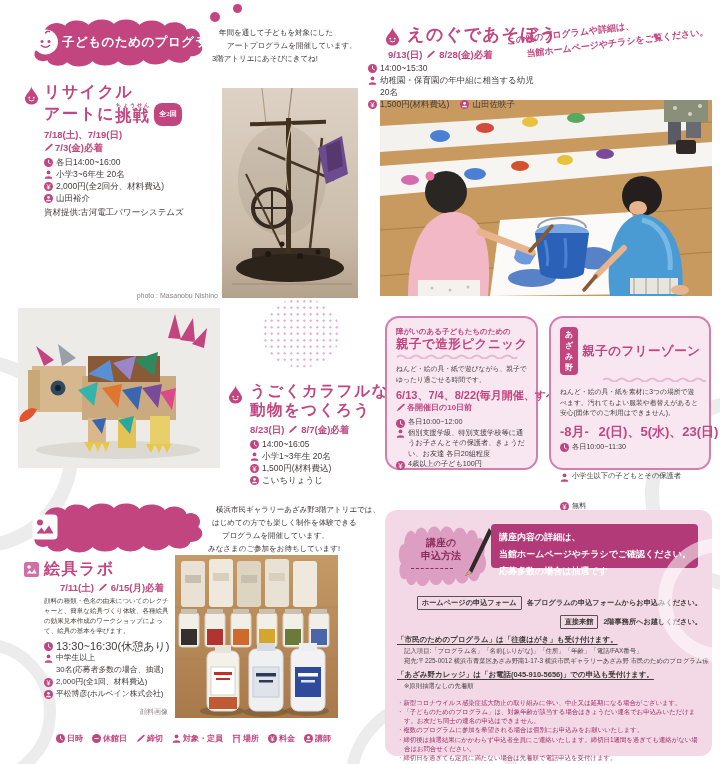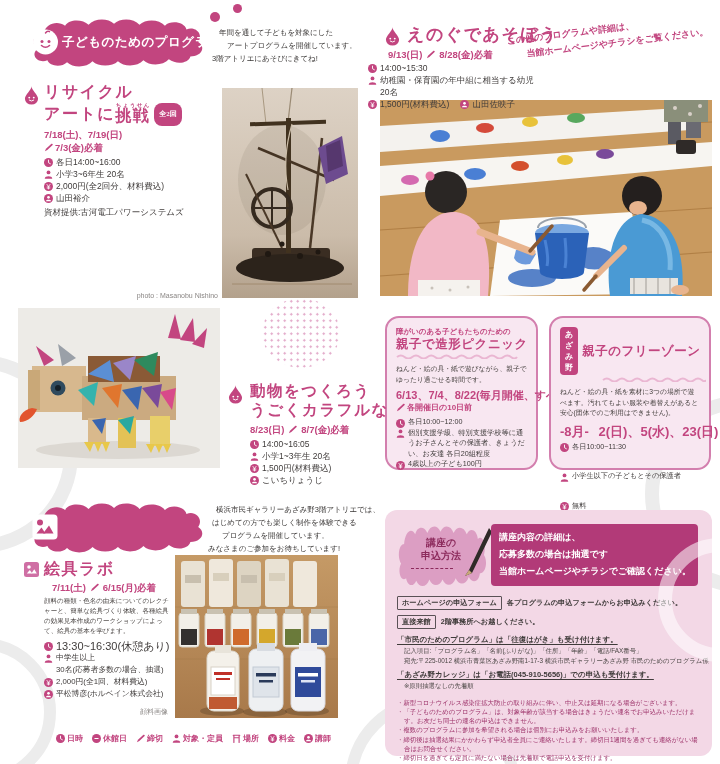--- a/index.html
+++ b/index.html
@@ -66,24 +66,24 @@
 
   
   .appbox{position:absolute;left:385px;top:510px;width:327px;height:246px;background:#f3d8e6;
     border-radius:12px;z-index:1;box-sizing:border-box;}
   .appblob{position:absolute;left:8px;top:12px;width:96px;height:66px;}
   .appblob svg.blob{position:absolute;left:0;top:0;width:100%;height:100%;}
   .appblob .t{position:absolute;width:100%;text-align:center;color:#8c2a5c;font-weight:bold;font-size:10px;line-height:13px;}
   .appblob .t1{top:14px;}
   .appblob .t2{top:27px;}
   .appblob .dash{position:absolute;left:18px;top:46px;width:42px;border-bottom:1.5px dashed #8c2a5c;}
-  .darkbox{position:absolute;left:106px;top:14px;width:207px;height:62px;background:var(--pinkdark);
+  .darkbox{position:absolute;left:106px;top:14px;width:207px;height:44px;background:var(--pinkdark);
     border-radius:4px;color:#fff;font-weight:bold;font-size:9px;line-height:17px;padding:5px 8px;box-sizing:border-box;white-space:nowrap;}
   .appcontent{position:absolute;left:12px;top:86px;width:305px;}
-  .lblrow{display:flex;align-items:center;gap:5px;font-size:7.2px;line-height:10px;margin-bottom:5px;white-space:nowrap;}
+  .lblrow{display:flex;align-items:center;gap:5px;font-size:7.2px;line-height:10px;margin-bottom:5px;white-space:nowrap;justify-content:flex-end;}
   .lbl{border:1px solid #5a5156;padding:1px 4px;font-weight:bold;color:#3f3b3a;border-radius:1px;}
   .lblrow .txt{font-weight:bold;color:#3f3b3a;}
   .apphead{font-size:7.5px;font-weight:bold;color:#3f3b3a;text-decoration:underline;text-underline-offset:2px;
     line-height:12px;margin-top:4px;white-space:nowrap;}
   .appsub{font-size:6.4px;color:#4a4644;line-height:9.5px;padding-left:7px;white-space:nowrap;}
   .notes{margin-top:7px;}
   .note{font-size:6.4px;line-height:9.3px;color:#9c3068;padding-left:7px;text-indent:-7px;}
 
   
   .legend{position:absolute;left:56px;top:733px;display:flex;gap:9px;align-items:center;z-index:1;}
@@ -283,22 +283,22 @@
     <path d="M66 134 l6 10 4-10 4 10 4-10 4 10 4-10 z" fill="#e8c84a"></path>
     <path d="M128 136 l5 9 4-9 4 9 4-9 4 9 4-9 z" fill="#e8c84a"></path>
     <path d="M100 112 L116 108 L112 126 Z" fill="#2aa8a0"></path>
     <path d="M74 112 L88 110 L84 126 Z" fill="#3a66b0"></path>
   </svg>
 
   <svg class="drop abs" style="left:228px;top:385px;">
       <use href="#sym-drop"></use>
     </svg>
   <div class="abs" style="left:250px;top:381px;z-index:2;">
+    <div class="h-kids sm">うごくカラフルな</div>
     <div class="h-kids sm">動物をつくろう</div>
-    <div class="h-kids sm">うごくカラフルな</div>
   </div>
   <div class="dates abs" style="left:250px;top:423px;display:flex;align-items:center;gap:4px;z-index:2;">
     <span>8/23(日)</span>
     <svg class="ic pencil">
         <use href="#sym-pencil"></use>
       </svg>
     <span>8/7(金)必着</span>
   </div>
   <div class="details abs" style="left:250px;top:438px;z-index:2;">
     <div class="row">
@@ -508,21 +508,21 @@
     <div style="padding-left:0">みなさまのご参加をお待ちしています!</div>
   </div>
 
   <svg class="labicon abs" style="left:24px;top:562px;" viewBox="0 0 15 15">
     <rect width="15" height="15" rx="2.5" fill="#cf6fa4"></rect>
     <circle cx="5" cy="5" r="1.8" fill="#fff"></circle>
     <path d="M2.8 11.5 L5.8 8 L8.3 11.5 Z" fill="#fff"></path>
     <path d="M7.3 11.5 L10.3 7.2 L12.8 11.5 Z" fill="#fff"></path>
   </svg>
   <div class="h-kids abs" style="left:44px;top:559px;font-size:16px;z-index:2;">絵具ラボ</div>
-  <div class="dates abs" style="left:52px;top:581px;display:flex;align-items:center;gap:4px;z-index:2;">
+  <div class="dates abs" style="left:60px;top:581px;display:flex;align-items:center;gap:4px;z-index:2;">
     <span>7/11(土)</span>
     <svg class="ic pencil">
         <use href="#sym-pencil"></use>
       </svg>
     <span>6/15(月)必着</span>
   </div>
   <div class="abs" style="left:44px;top:596px;width:128px;font-size:6.5px;line-height:10px;color:#46413f;z-index:2;">顔料の種類・色名の由来についてのレクチャーと、簡単な絵具づくり体験、各種絵具の効果見本作成のワークショップによって、絵具の基本を学びます。</div>
   <div class="details abs" style="left:44px;top:640px;z-index:2;">
     <div class="row" style="font-size:11px;">
         <svg class="ic">
@@ -621,22 +621,22 @@
       <div class="t t1">講座の</div>
       <div class="t t2">申込方法</div>
       <div class="dash"></div>
       <svg width="34" height="52" viewBox="0 0 34 52" style="position:absolute;right:-4px;top:4px;">
         <path d="M30 2 L10 44 L6 50 L13 47 L33 6 Z" fill="#2f2a28"></path>
         <path d="M10 44 L6 50 L13 47 Z" fill="#c8a878"></path>
       </svg>
     </div>
     <div class="darkbox">
       <div>講座内容の詳細は、</div>
+      <div>当館ホームページやチラシでご確認ください。</div>
       <div>応募多数の場合は抽選です</div>
-      <div>当館ホームページやチラシでご確認ください。</div>
     </div>
     <div class="appcontent">
       <div class="lblrow">
         <span class="lbl">ホームページの申込フォーム</span>
         <span class="txt">各プログラムの申込フォームからお申込みください。</span>
       </div>
       <div class="lblrow">
         <span class="lbl">直接来館</span>
         <span class="txt">2階事務所へお越しください。</span>
       </div>

